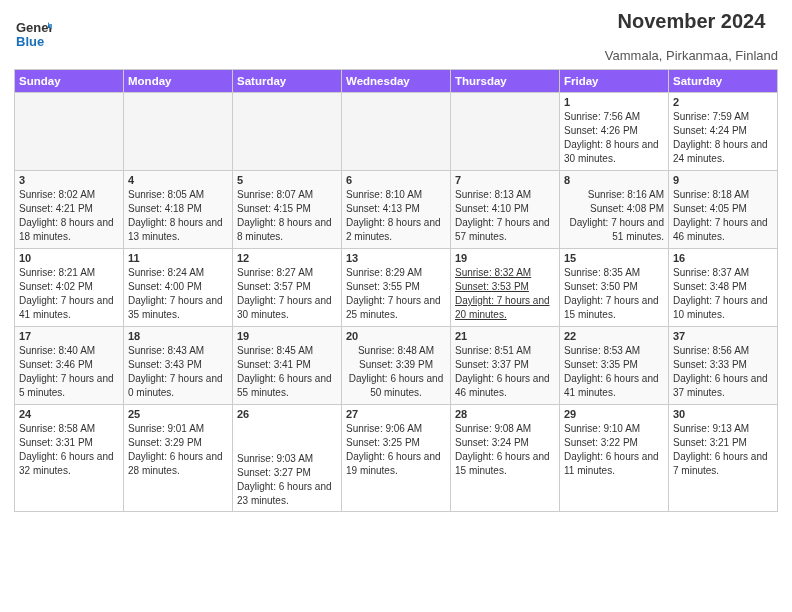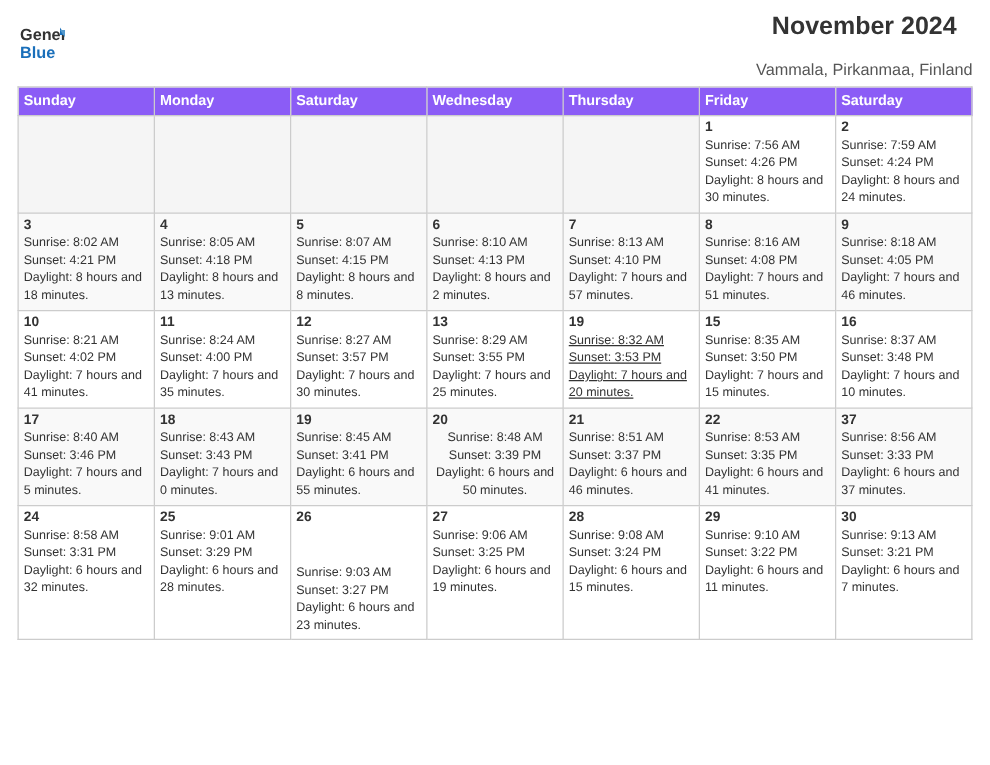--- a/index.html
+++ b/index.html
@@ -161,21 +161,21 @@
 Daylight: 8 hours and 2 minutes.</div>
           </td>
           <td>
             <span class="day-num">7</span>
             <div class="day-info" style="white-space: pre-line;">Sunrise: 8:13 AM
 Sunset: 4:10 PM
 Daylight: 7 hours and 57 minutes.</div>
           </td>
           <td>
             <span class="day-num">8</span>
-            <div class="day-info" style="white-space: pre-line;">Sunrise: 8:16 AM
+            <div class="day-info" style="white-space: pre-line; text-align: right;">Sunrise: 8:16 AM
 Sunset: 4:08 PM
 Daylight: 7 hours and 51 minutes.</div>
           </td>
           <td>
             <span class="day-num">9</span>
             <div class="day-info" style="white-space: pre-line;">Sunrise: 8:18 AM
 Sunset: 4:05 PM
 Daylight: 7 hours and 46 minutes.</div>
           </td>
         </tr>

